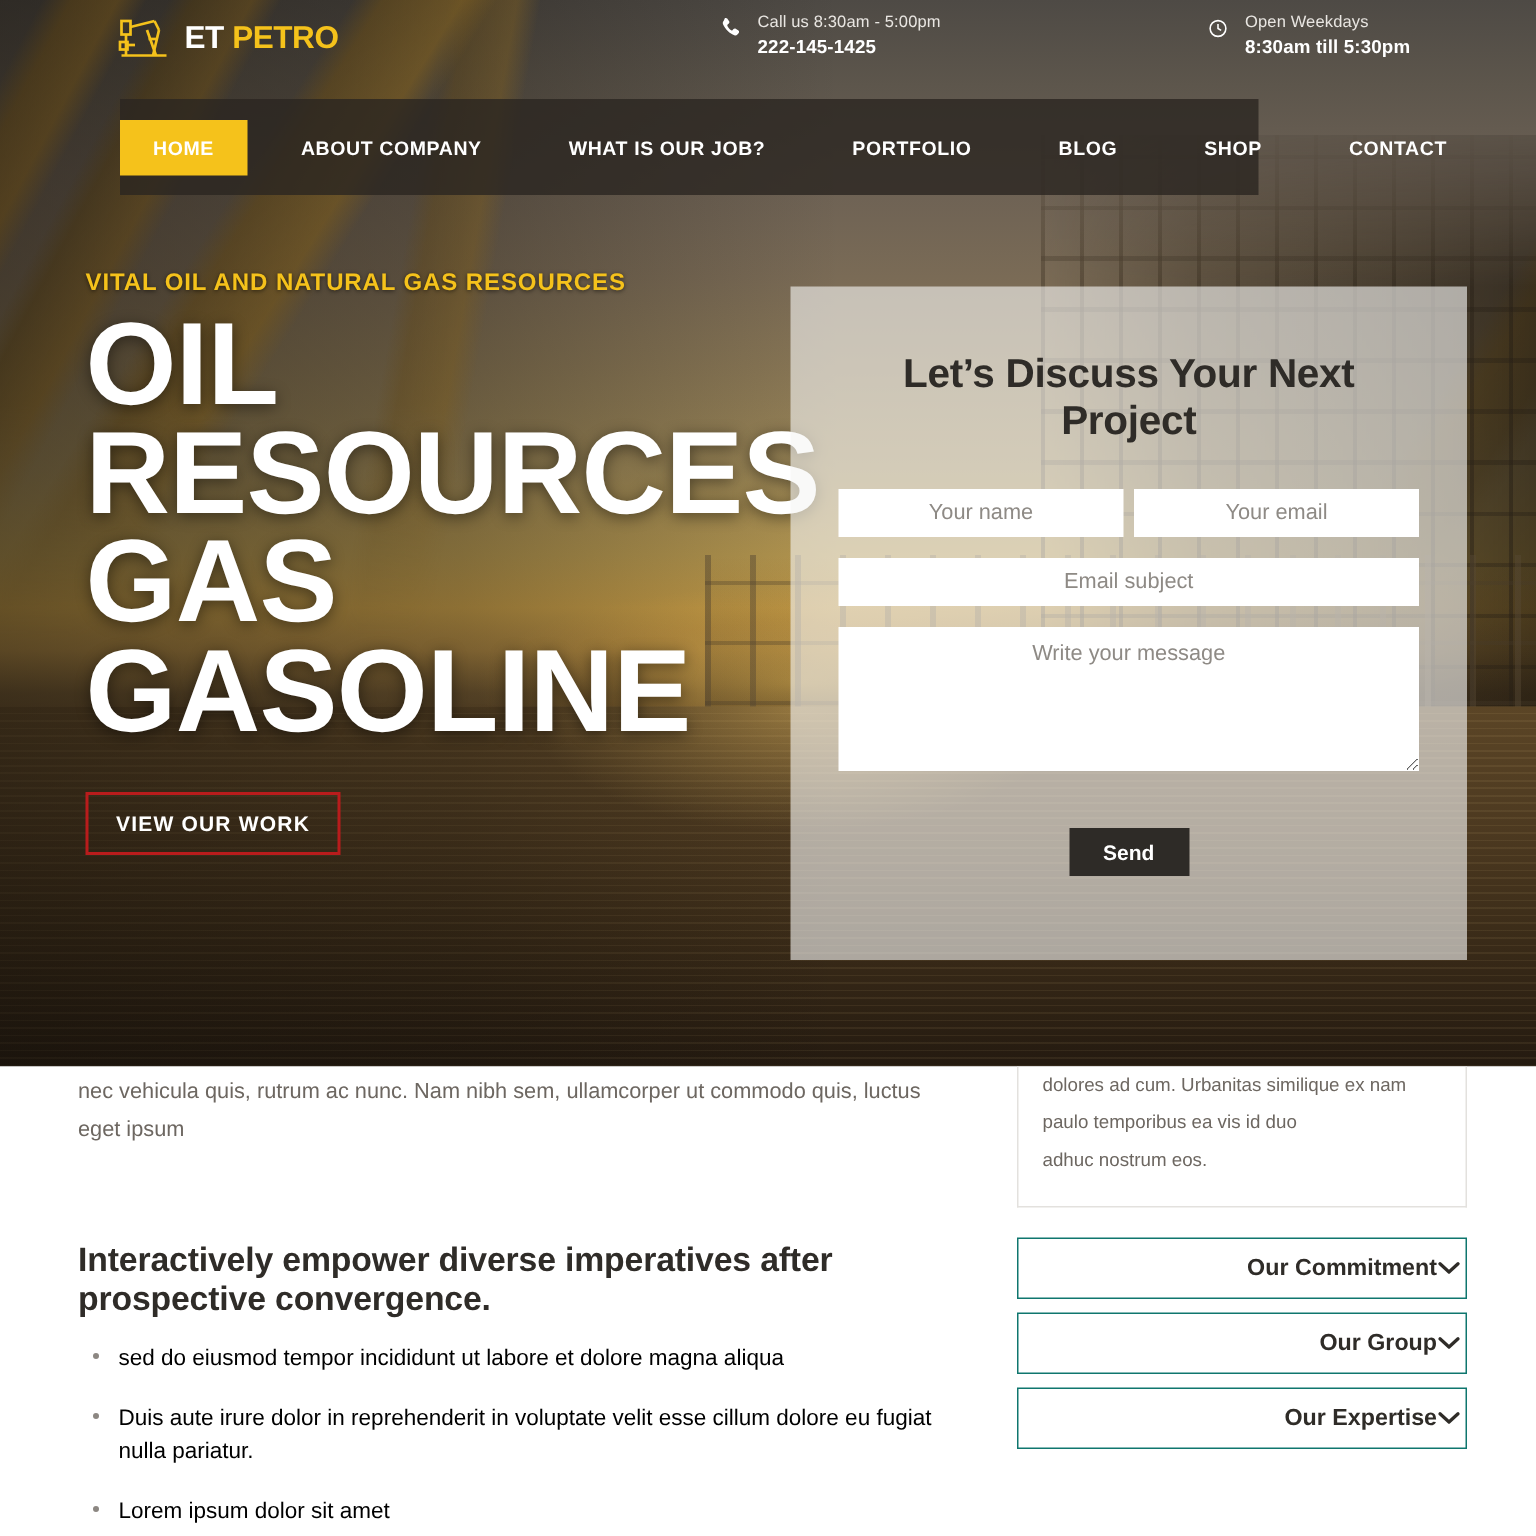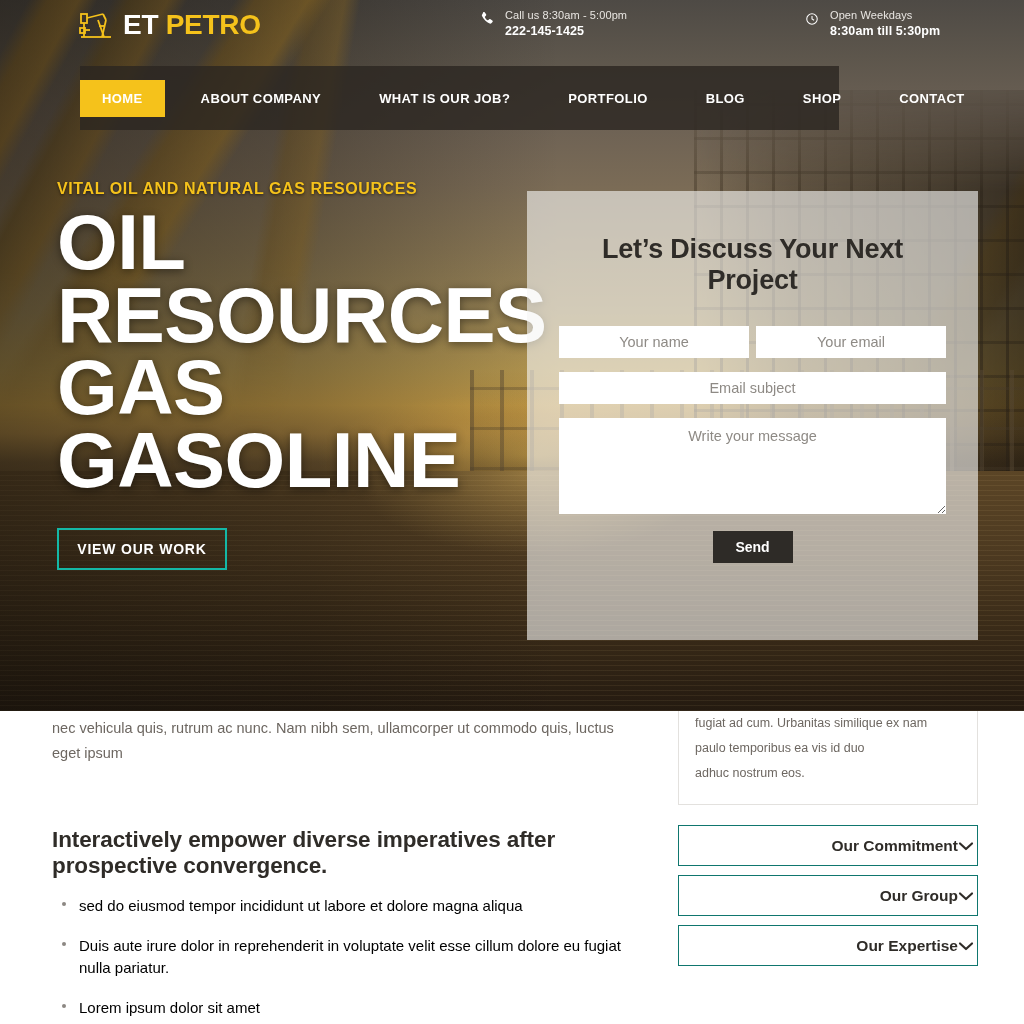--- a/index.html
+++ b/index.html
@@ -120,21 +120,21 @@
   .brand {
     position: absolute;
     left: 78px; top: 8px;
     display: flex;
     align-items: center;
     gap: 9px;
   }
   .brand-icon { width: 36px; height: 34px; display: block; }
   .brand-text {
     font-family: "Liberation Sans Narrow", "Liberation Sans", sans-serif;
-    font-size: 28px;
+    font-size: 21px;
     font-weight: bold;
     letter-spacing: -0.3px;
     line-height: 1;
   }
   .brand-et { color: #ffffff; }
   .brand-petro { color: #f5c21b; }
 
   .contact-block {
     position: absolute;
     display: flex;
@@ -230,21 +230,21 @@
   }
   .hero-title span { display: block; }
 
   .hero-btn {
     display: inline-flex;
     align-items: center;
     justify-content: center;
     margin-top: 32px;
     width: 170px;
     height: 42px;
-    border: 2px solid #14b8a6;
+    border: 2px solid #b91c1c;
     color: #ffffff;
     background: transparent;
     font-family: "Liberation Sans Narrow", "Liberation Sans", sans-serif;
     font-size: 14px;
     font-weight: bold;
     letter-spacing: 0.8px;
     text-transform: uppercase;
     cursor: pointer;
   }
 
@@ -289,21 +289,21 @@
   .fld-area {
     margin-top: 14px;
     height: 96px;
     padding-top: 8px;
     resize: vertical;
     line-height: 1.4;
   }
   .send-wrap {
     display: flex;
     justify-content: center;
-    margin-top: 17px;
+    margin-top: 38px;
   }
   .send-btn {
     background: #2e2b27;
     color: #ffffff;
     border: none;
     width: 80px; height: 32px;
     font-family: "Liberation Sans Narrow", "Liberation Sans", sans-serif;
     font-size: 14px;
     font-weight: bold;
     cursor: pointer;
@@ -509,21 +509,21 @@
       <ul class="bullets">
         <li class="bullet">sed do eiusmod tempor incididunt ut labore et dolore magna aliqua</li>
         <li class="bullet">Duis aute irure dolor in reprehenderit in voluptate velit esse cillum dolore eu fugiat nulla pariatur.</li>
         <li class="bullet">Lorem ipsum dolor sit amet</li>
 
       </ul>
     </div>
 
     <div class="col-right">
       <div class="side-box">
-        <p>fugiat ad cum. Urbanitas similique ex nam paulo temporibus ea vis id duo</p>
+        <p>dolores ad cum. Urbanitas similique ex nam paulo temporibus ea vis id duo</p>
         <p>adhuc nostrum eos.</p>
       </div>
 
       <div class="accordion">
 
         <div class="acc-item">
           <span class="acc-label">Our Commitment</span>
           <span>
             <svg class="acc-chevron" viewBox="0 0 16 10" fill="none" stroke="#2f2c28" stroke-width="2.2" stroke-linecap="round" stroke-linejoin="round">
               <path d="M2 2.5 L8 8 L14 2.5"></path>

